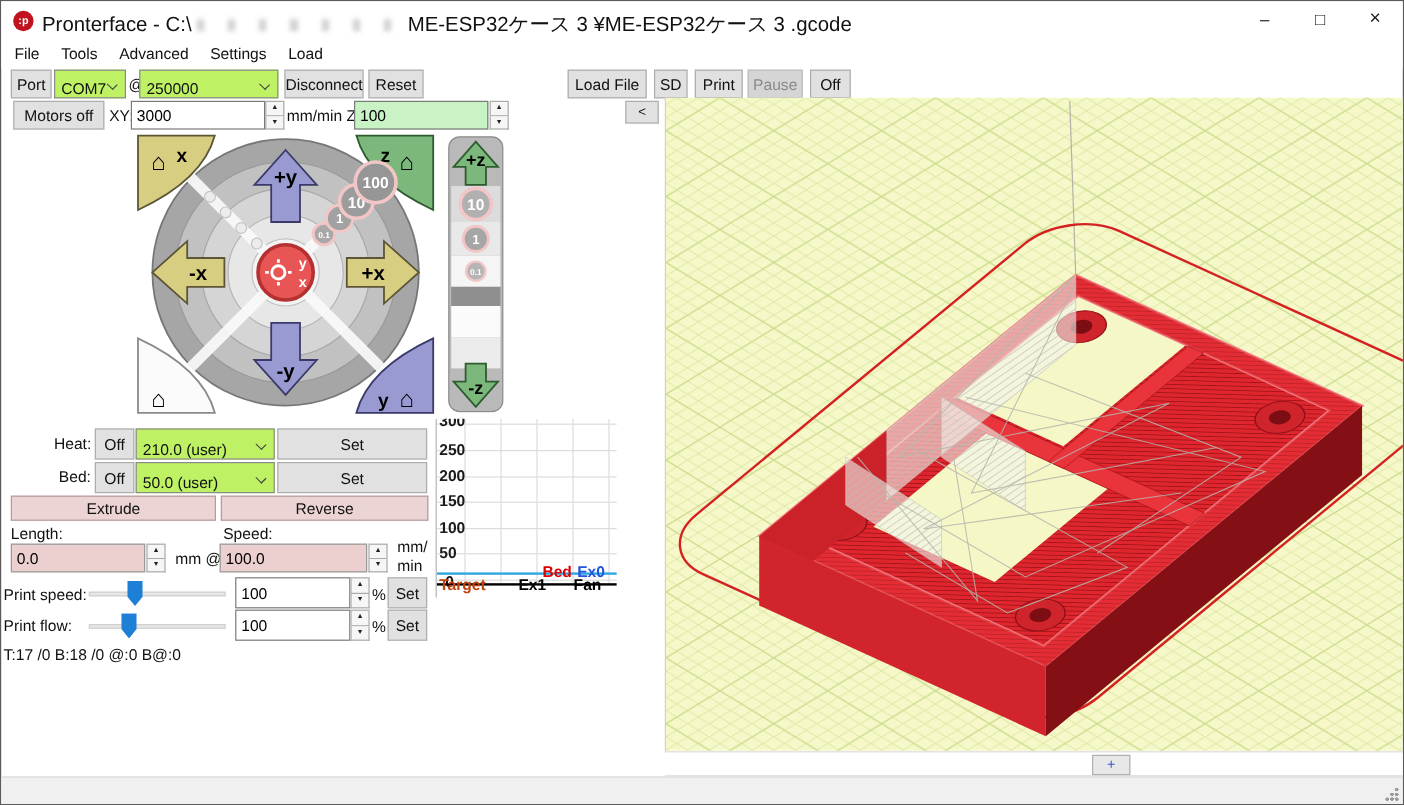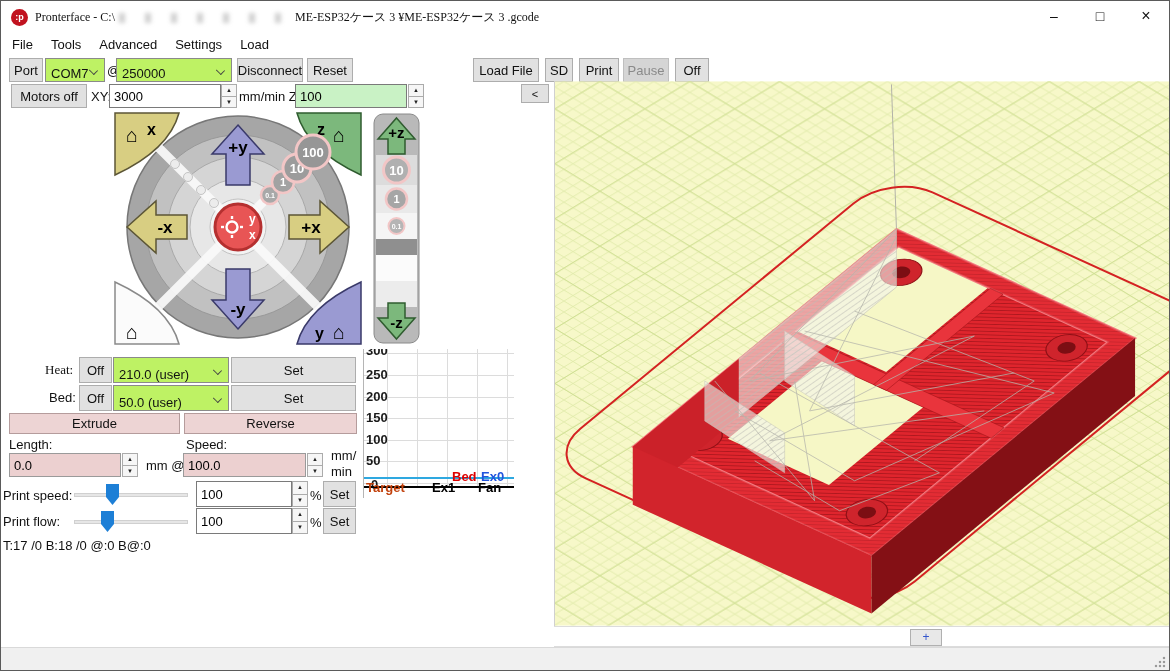--- a/index.html
+++ b/index.html
@@ -6,21 +6,21 @@
   html,body { background:#888; }
   #window {
     position:relative; width:1170px; height:671px; background:#ffffff;
     border:1px solid #5a5a5a; font-family:"Liberation Sans", sans-serif;
     overflow:hidden; color:#111;
   }
   
   .titlebar { position:absolute; left:0; top:0; width:100%; height:32px; background:#fff; }
   .applogo { position:absolute; left:10px; top:8px; width:17px; height:17px; border-radius:50%;
              background:#c1121f; color:#fff; font-size:9px; font-weight:bold; text-align:center; line-height:17px; }
-  .title-text { position:absolute; left:34px; top:8px; font-size:12px; white-space:nowrap; display:flex; align-items:center;font-family:Liberation Serif, serif;}
+  .title-text { position:absolute; left:34px; top:8px; font-size:17px; white-space:nowrap; display:flex; align-items:center;}
   .redacted { display:inline-block; width:172px; height:10px; margin:0 4px;
               background:repeating-linear-gradient(90deg,#bbb 0 6px,transparent 6px 26px);
               filter:blur(2px); opacity:.7; }
   .wctl { position:absolute; top:0; width:46px; height:32px; text-align:center; line-height:30px; font-size:14px; color:#111; }
   
   .menubar { position:absolute; left:0; top:32px; width:100%; height:24px; background:#fff; display:flex; align-items:center; }
   .menu-item { padding:0 9px; font-size:13px; height:24px; line-height:24px; }
   
   .btn { position:absolute; height:24px; background:#e1e1e1; border:1px solid #adadad;
          font-size:13px; font-family:inherit; text-align:center; display:flex; align-items:center; justify-content:center; cursor:default;}
@@ -210,21 +210,21 @@
       <text x="23.5" y="62" font-size="13">10</text>
       <circle cx="23.5" cy="86" r="10.5" fill="#a6a6a6" stroke="#f2c6c6" stroke-width="2.5"></circle>
       <text x="23.5" y="90" font-size="11">1</text>
       <circle cx="23.5" cy="113" r="8" fill="#b5b5b5" stroke="#f2c6c6" stroke-width="2"></circle>
       <text x="23.5" y="116" font-size="7">0.1</text>
     </g>
     <polygon points="23.5,226 42,205 32,205 32,190 15,190 15,205 5,205" fill="#7cb87c" stroke="#2f5c2f" stroke-width="1.5"></polygon>
     <text x="23.5" y="215" text-anchor="middle" font-size="15" font-weight="bold">-z</text>
   </svg>
 
-  <div class="lbl" style="left:44px; top:361px;font-family:Liberation Serif, serif;">Heat:</div>
+  <div class="lbl" style="left:44px; top:361px;">Heat:</div>
   <div class="btn" style="left:78px; top:356px; width:33px; height:26px;">Off</div>
   <div class="combo" style="left:112px; top:356px; width:116px; height:26px;">
     <span>210.0 (user)</span>
     <span class="chev" style="top:9px;"></span>
   </div>
   <div class="btn" style="left:230px; top:356px; width:125px; height:26px;">Set</div>
 
   <div class="lbl" style="left:48px; top:389px;">Bed:</div>
   <div class="btn" style="left:78px; top:384px; width:33px; height:26px;">Off</div>
   <div class="combo" style="left:112px; top:384px; width:116px; height:26px;">

